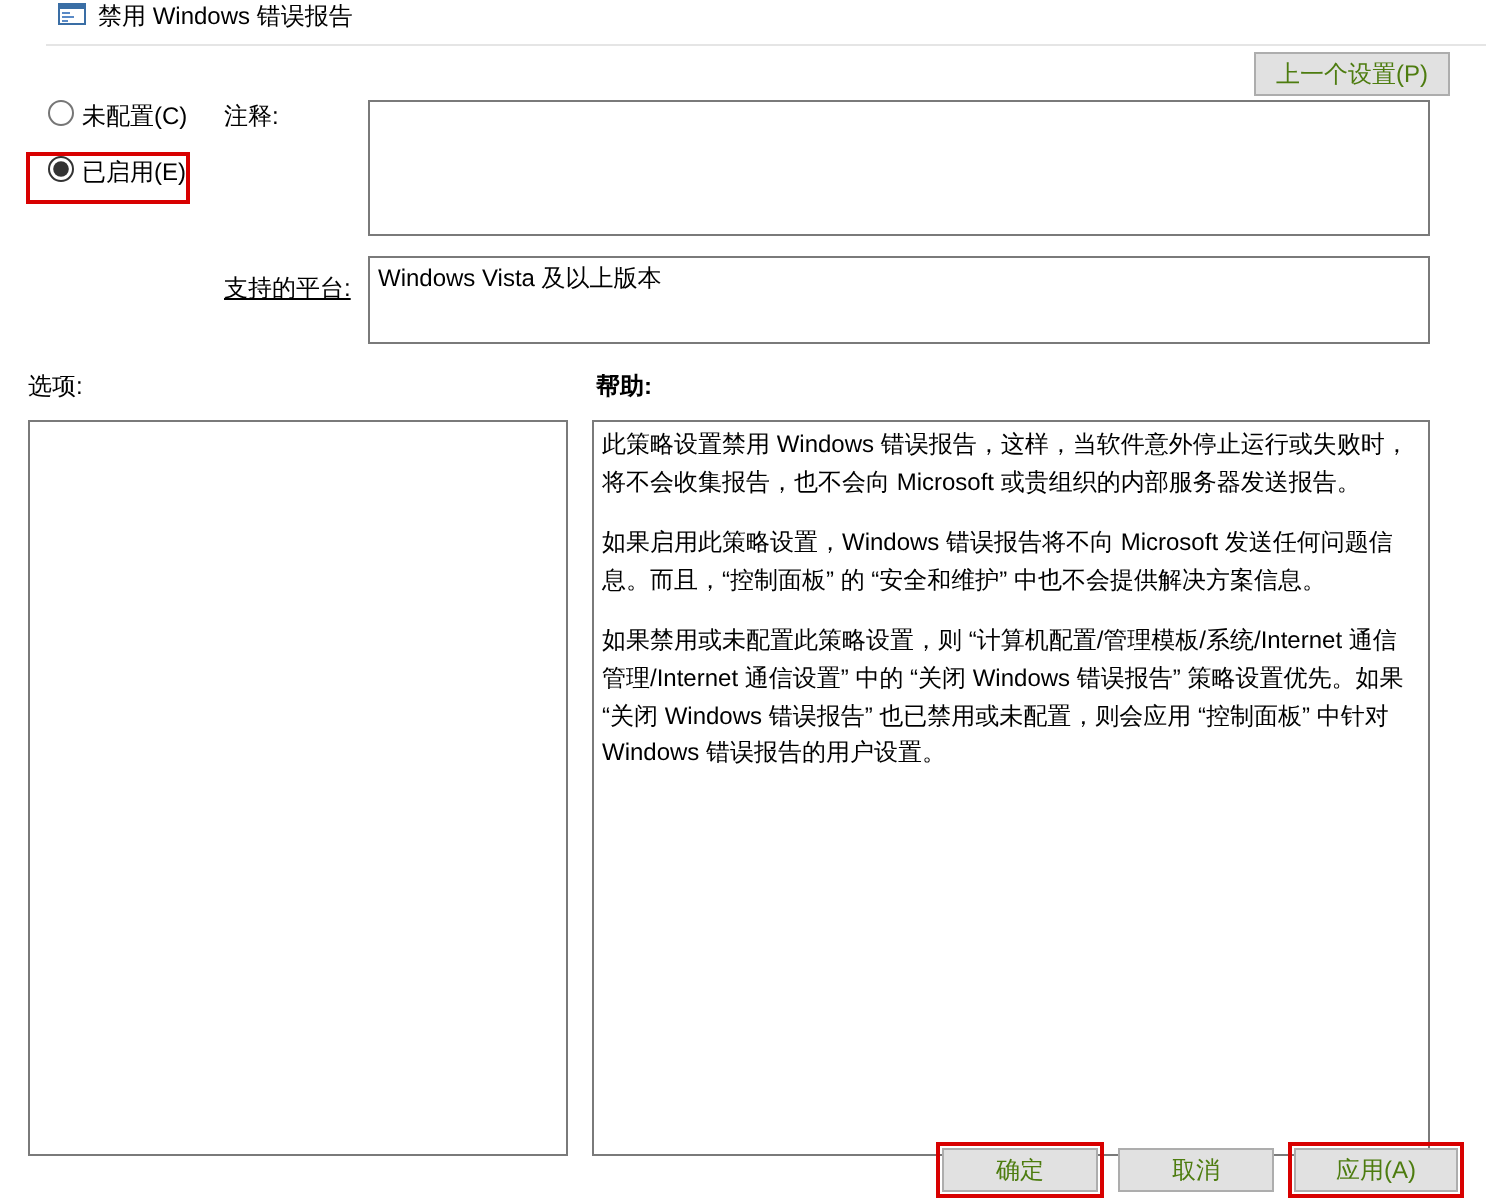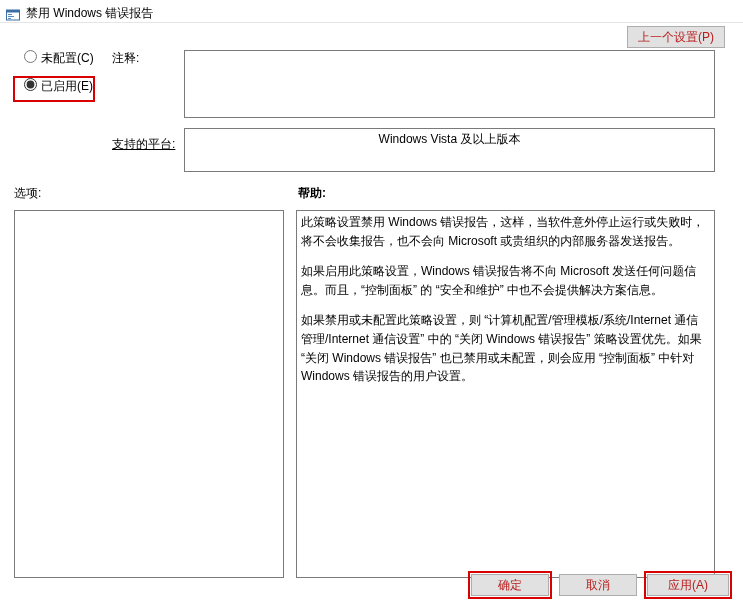--- a/index.html
+++ b/index.html
@@ -14,23 +14,24 @@
     width: 743px;
     height: 601px;
     position: relative;
     box-sizing: border-box;
     background: #fff;
   }
   
   .title-bar {
     height: 22px;
     display: flex;
-    align-items: flex-end;
+    align-items: flex-start;
     padding: 0 6px;
     border-bottom: 1px solid #e5e5e5;
+    margin-left: 23px;
   }
   .title-icon {
     width: 14px;
     height: 14px;
     margin-right: 6px;
     display: inline-block;
   }
   .title-icon svg { display:block; }
   .title-text { font-size: 12px; }
 
@@ -47,21 +48,21 @@
     height: 22px;
     background: #e1e1e1;
     border: 1px solid #adadad;
     font-size: 12px;
     font-family: inherit;
     padding: 0 10px;
     cursor: pointer;
     box-sizing: border-box;
     line-height: 20px;
     text-align: center;
-    color: #b91c1c;
+    color: #4d7c0f;
   }
   .win-btn:disabled { color: #888; }
 
   
   .radio-col {
     position: absolute;
     left: 22px;
     top: 50px;
     width: 84px;
   }
@@ -131,21 +132,20 @@
     height: 68px;
     resize: none;
   }
   .platform-box {
     left: 184px;
     top: 128px;
     right: 28px;
     height: 44px;
     resize: none;
     overflow: hidden;
-    text-align: center;
   }
   .options-box {
     left: 14px;
     top: 210px;
     width: 270px;
     height: 368px;
   }
   .help-box {
     left: 296px;
     top: 210px;

